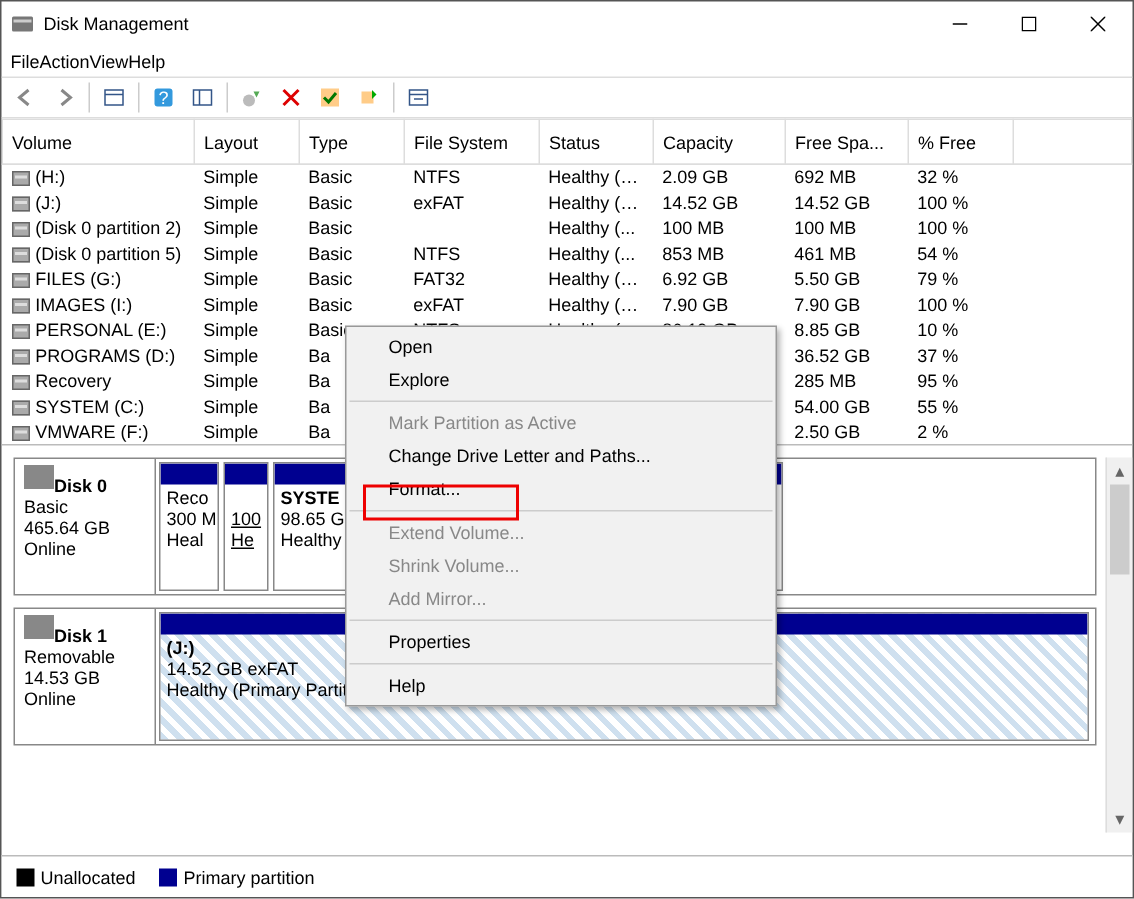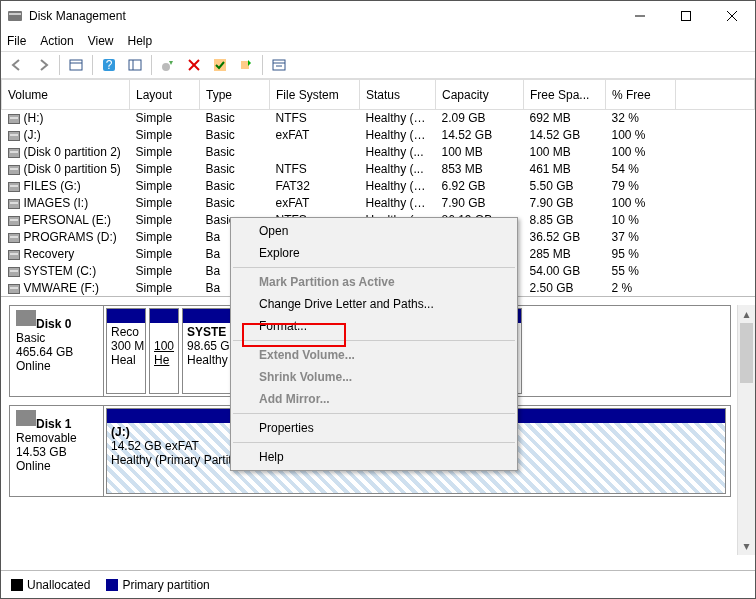--- a/index.html
+++ b/index.html
@@ -3,21 +3,21 @@
 <meta charset="utf-8">
 <style>
 * { box-sizing: border-box; margin: 0; padding: 0; font-family: "Segoe UI", Tahoma, sans-serif; font-size: 12px; }
 body { background: #fff; width: 756px; height: 599px; position: relative; border: 1px solid #555; }
 .titlebar { height: 30px; display: flex; align-items: center; padding: 0 0; }
 .title-icon { width: 16px; height: 16px; margin: 0 6px; }
 .titlebar .title { flex: 1; font-size: 12px; }
 .win-btns { display: flex; }
 .win-btn { width: 46px; height: 30px; display: flex; align-items: center; justify-content: center; }
 .win-btn svg { width: 10px; height: 10px; }
-.menubar { height: 20px; display: flex; align-items: center; padding: 0 6px; gap: 14px; }
+.menubar { height: 20px; display: flex; align-items: center; padding: 0 6px; }
 .menubar span { font-size: 12px; }
 .toolbar { height: 28px; border-top: 1px solid #ddd; border-bottom: 1px solid #ddd; display: flex; align-items: center; padding: 0 4px; gap: 2px; }
 .tool-btn { width: 24px; height: 24px; display: flex; align-items: center; justify-content: center; }
 .tool-sep { width: 1px; height: 20px; background: #ccc; margin: 0 2px; }
 .table-wrap { height: 218px; overflow: hidden; border-bottom: 1px solid #bbb; }
 table { width: 100%; border-collapse: collapse; table-layout: fixed; }
 th { text-align: left; font-weight: 400; height: 30px; padding: 0 6px; border: 1px solid #ddd; background: #fff; white-space: nowrap; overflow: hidden; }
 td { height: 17px; padding: 0 6px; white-space: nowrap; overflow: hidden; text-overflow: ellipsis; }
 .vol-icon { display:inline-block; width:12px; height:10px; background:#aaa; border:1px solid #666; margin-right:4px; vertical-align:middle; position:relative; }
 .vol-icon::before{content:"";position:absolute;top:2px;left:1px;right:1px;height:2px;background:#ddd;}
@@ -30,21 +30,21 @@
 .disk-label .dicon{width:20px;height:16px;background:#888;display:inline-block;margin-bottom:2px;}
 .disk-label b { font-weight: 700; }
 .parts { flex: 1; display: flex; gap: 3px; padding: 2px; }
 .part { border: 1px solid #888; position: relative; overflow: hidden; padding: 16px 4px 2px 4px; white-space: nowrap; }
 .part .bar { position: absolute; top: 0; left: 0; right: 0; height: 14px; background: #000090; }
 .part.hatched { background: repeating-linear-gradient(45deg,#cfe0ef 0 4px,#fff 4px 8px); }
 .legend { height: 28px; border-top: 1px solid #bbb; display: flex; align-items: center; padding: 0 10px; gap: 16px; position:absolute; bottom:0; left:0; right:0; background:#fff;}
 .legend .sw { width: 12px; height: 12px; display: inline-block; margin-right: 4px; vertical-align: middle; }
 .context-menu { position: absolute; left: 229px; top: 216px; width: 288px; background: #f1f1f1; border: 1px solid #999; box-shadow: 2px 2px 4px rgba(0,0,0,.3); z-index: 10; padding:2px 0;}
 .ctx-item { height: 22px; display: flex; align-items: center; padding: 0 14px 0 28px; color: #000; }
-.ctx-item.disabled { color: #888; font-weight: bold; }
+.ctx-item.disabled { color: #888; }
 .ctx-sep { height: 1px; background: #ccc; margin: 3px 2px; }
 .hl { border: 2px solid #e00; position: absolute; left: 241px; top: 322px; width: 104px; height: 24px; z-index: 11; pointer-events:none;}
 </style>
 </head>
 <body>
 
 <div class="titlebar">
   <svg class="title-icon" viewBox="0 0 16 16">
       <rect x="1" y="3" width="14" height="10" fill="#777" rx="1"></rect>
       <rect x="2" y="5" width="12" height="2" fill="#ccc"></rect>

